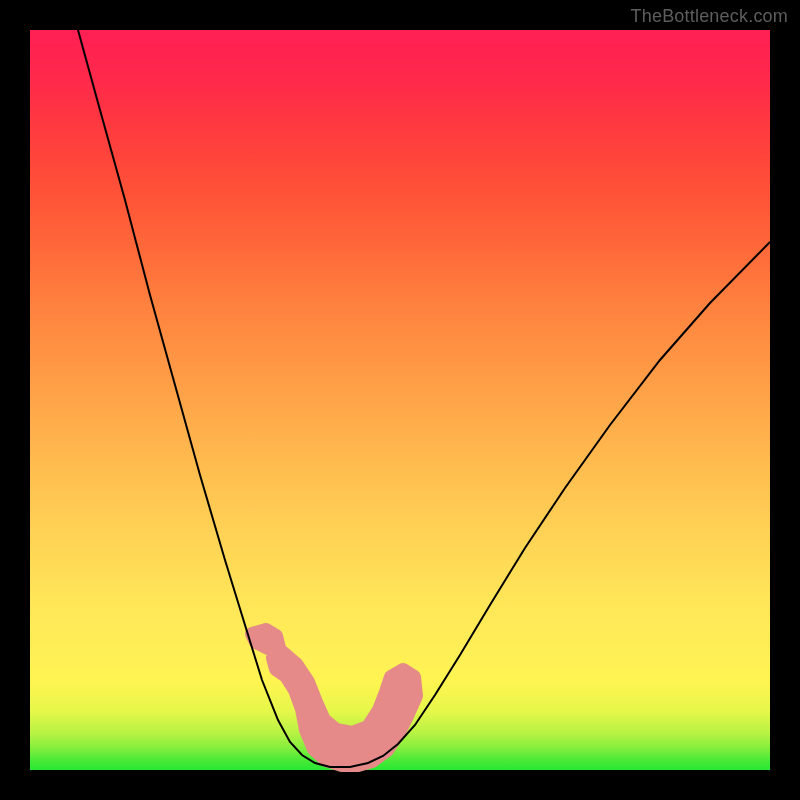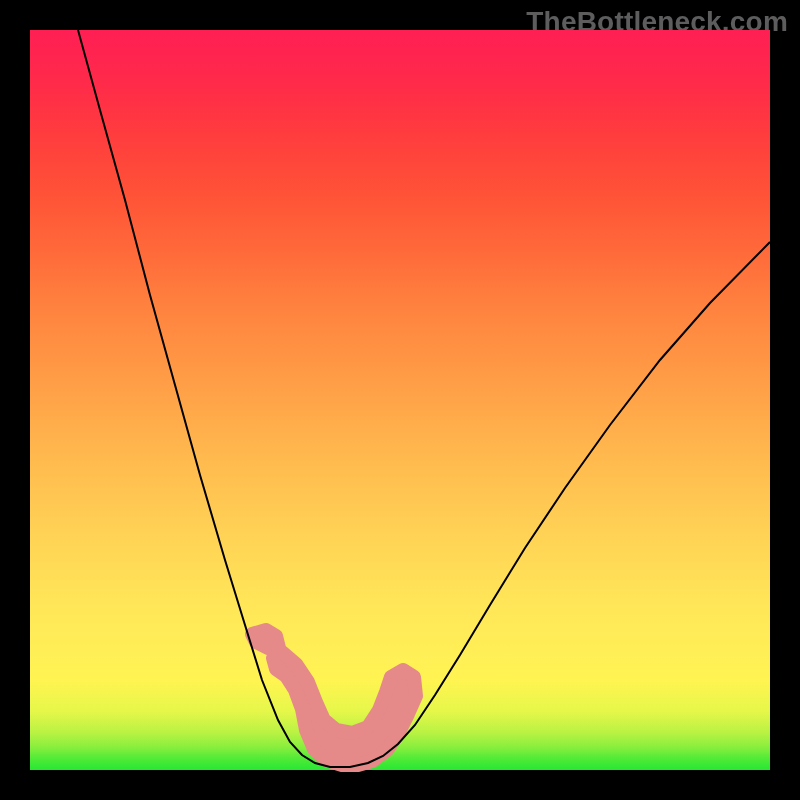--- a/index.html
+++ b/index.html
@@ -45,22 +45,22 @@
       #ff3c3e 86%,
       #ff2a4a 93%,
       #ff1f54 100%
     );
   }
   .watermark {
     position: absolute;
     top: 6px;
     right: 12px;
     color: #5d5d5d;
-    font-size: 28px;
-    font-weight: 700;
+    font-size: 18px;
+    font-weight: 400;
     letter-spacing: 0.2px;
     user-select: none;
   }
   svg.curves {
     position: absolute;
     left: 0;
     top: 0;
     width: 740px;
     height: 740px;
     overflow: visible;

